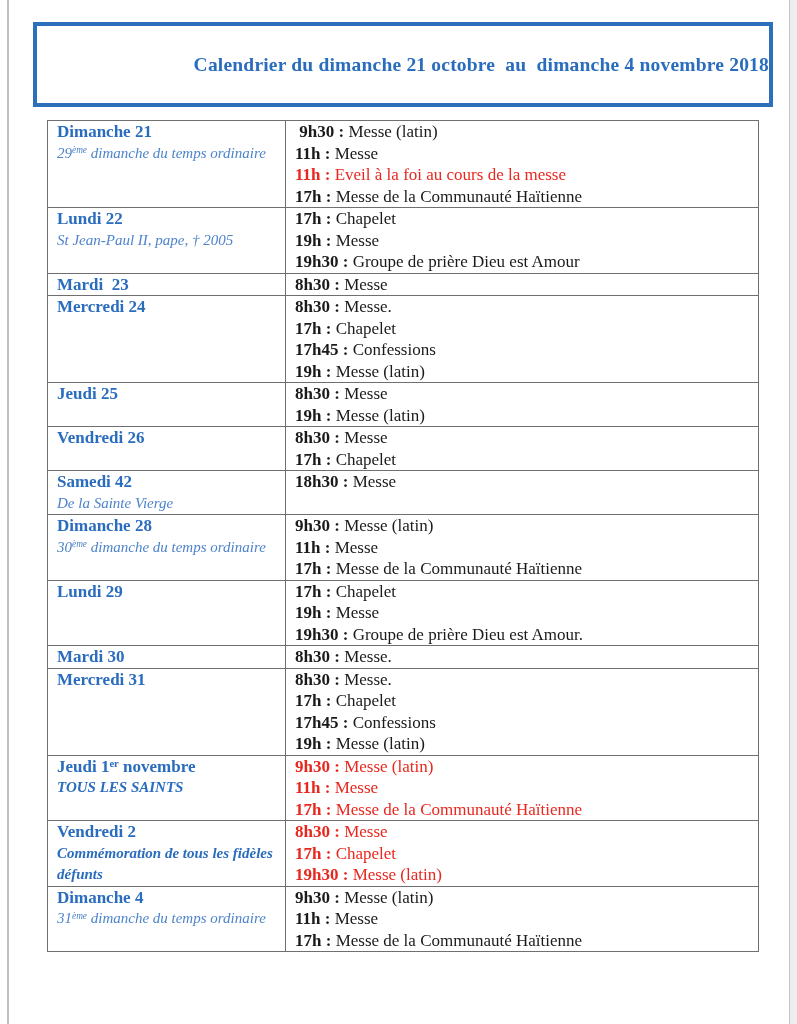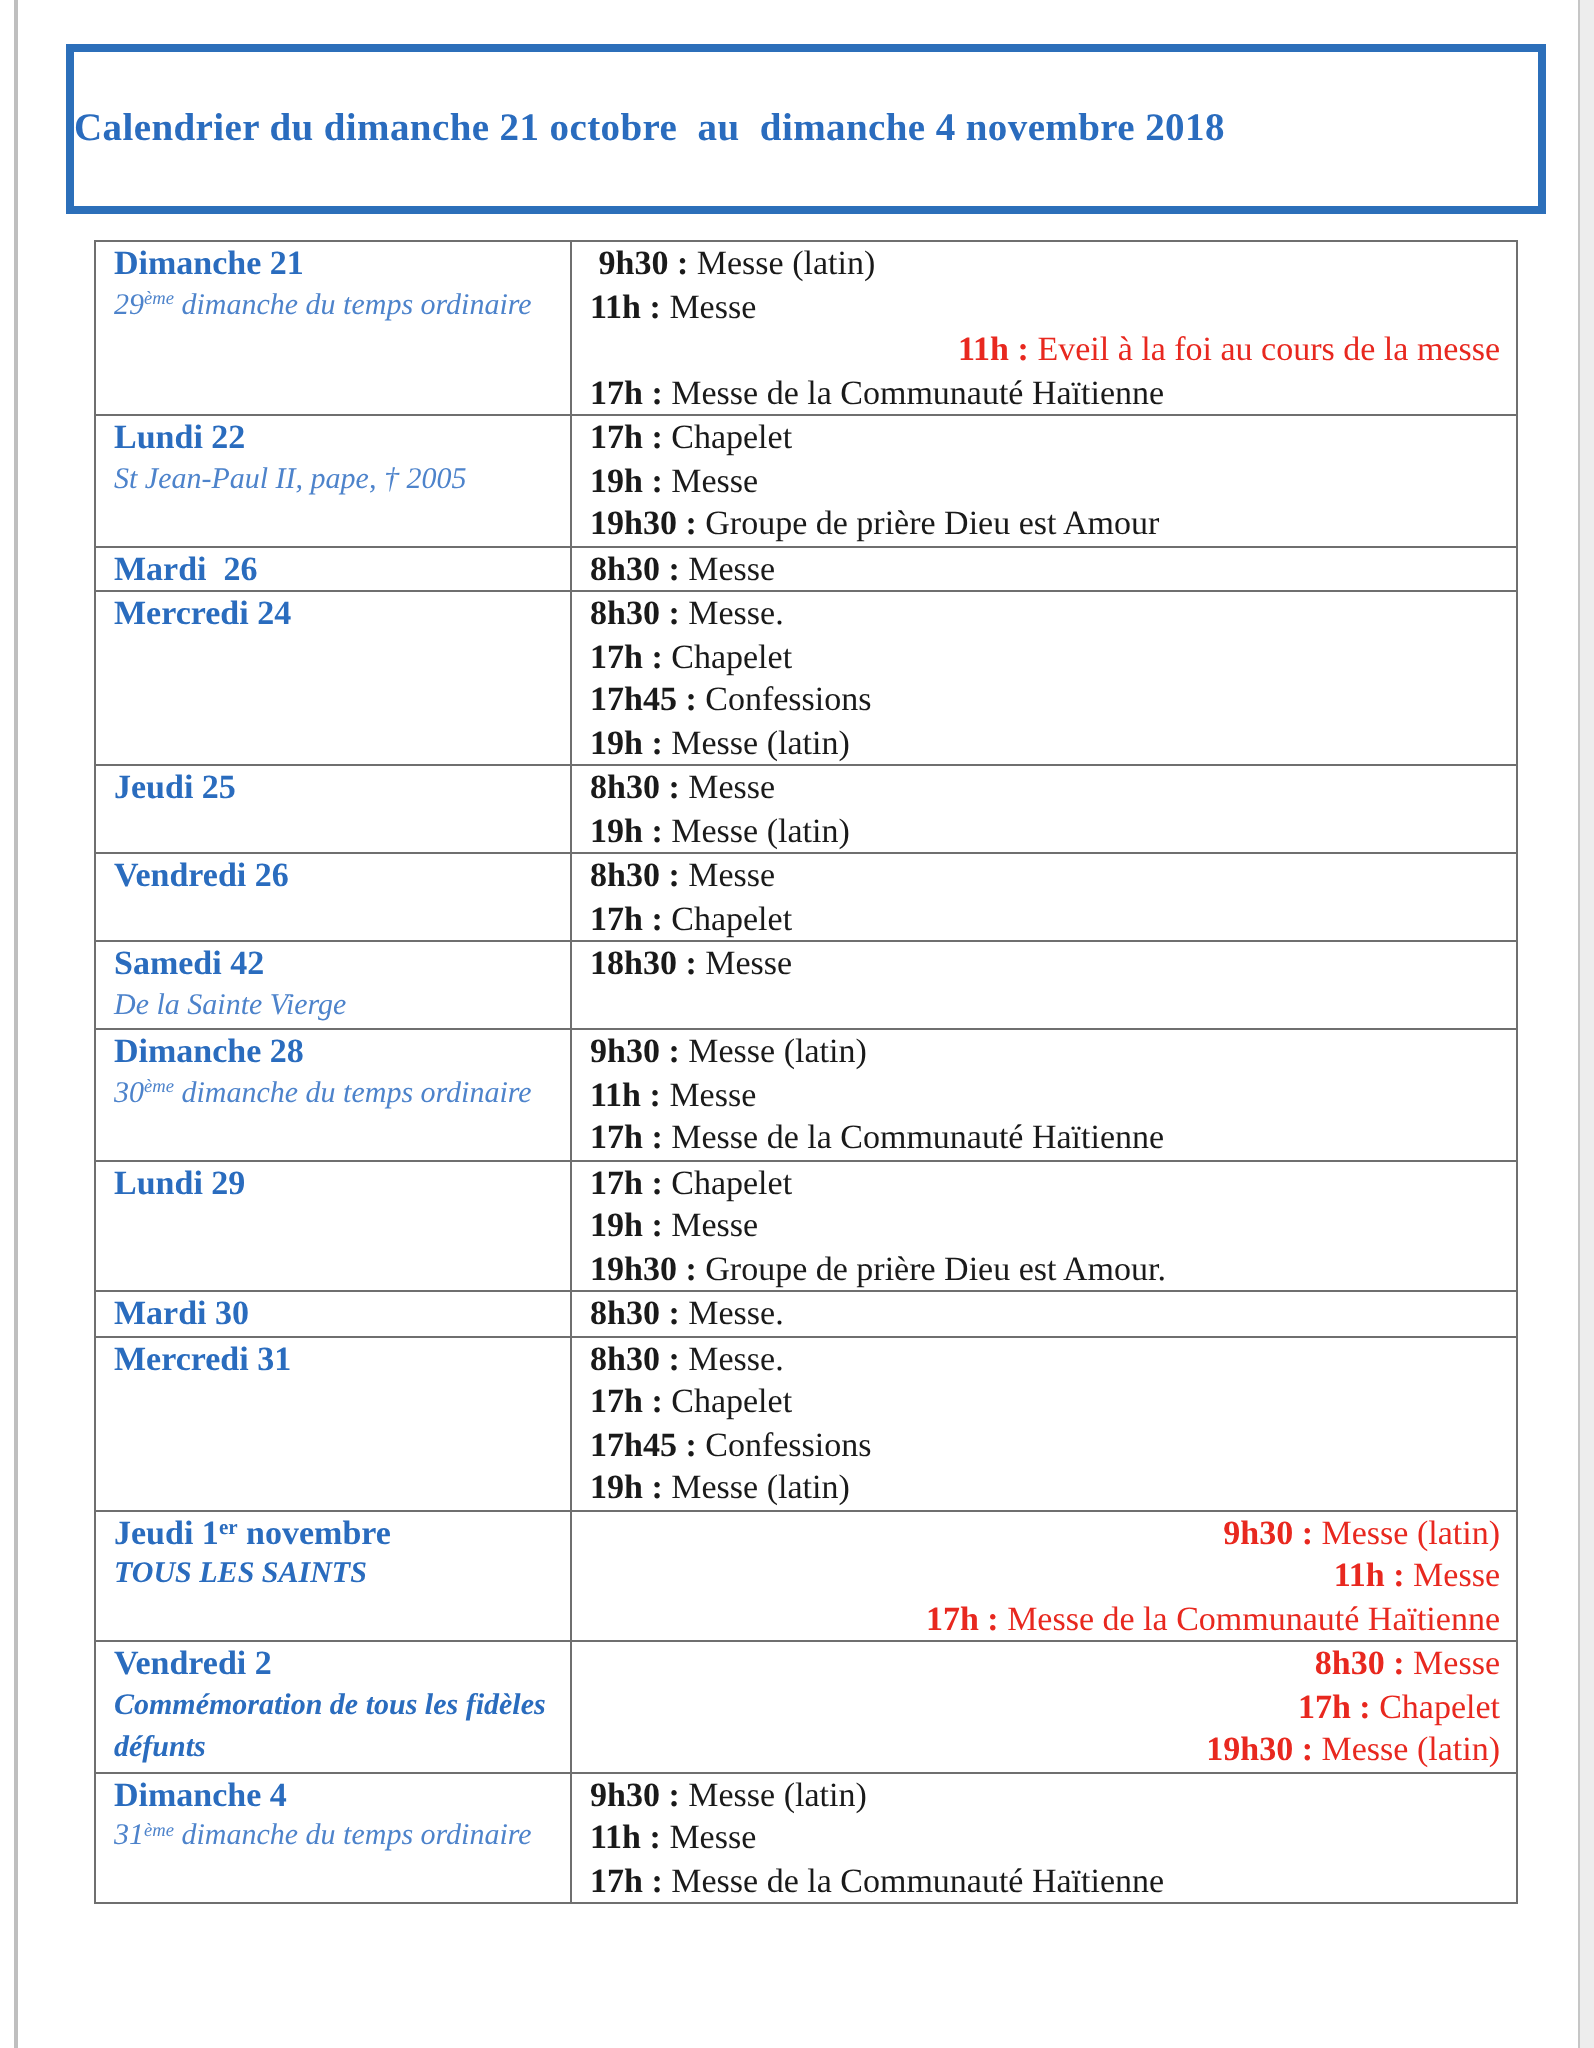--- a/index.html
+++ b/index.html
@@ -36,21 +36,21 @@
     background: #ededed;
     border-left: 1px solid #c6c6c6;
   }
   .title-box {
     position: absolute;
     left: 33px; top: 22px;
     width: 740px; height: 85px;
     border: 4px solid var(--accent-blue);
     display: flex;
     align-items: center;
-    justify-content: flex-start;
+    justify-content: flex-end;
   }
   .title {
     margin: 0;
     font-size: 19.5px;
     font-weight: bold;
     color: var(--day-blue);
     white-space: pre-wrap;
     letter-spacing: 0.2px;
   }
   table.cal {
@@ -84,21 +84,21 @@
     color: var(--day-blue);
   }
   sup {
     font-size: 0.62em;
     line-height: 0;
     vertical-align: baseline;
     position: relative;
     top: -0.45em;
   }
   .ev-line { color: var(--text-black); }
-  .ev-line.red { color: var(--event-red); text-align: right; }
+  .ev-line.red { color: var(--event-red); }
   .ev-time {
     font-weight: bold;
     white-space: pre-wrap;
   }
 </style>
 </head>
 <body>
 
 <div class="page">
   <div class="page-edge-left"></div>
@@ -130,21 +130,21 @@
     </td>
     <td class="ev-cell">
             <div class="ev-line"><span class="ev-time">17h : </span><span class="ev-label">Chapelet</span></div>
             <div class="ev-line"><span class="ev-time">19h : </span><span class="ev-label">Messe</span></div>
             <div class="ev-line"><span class="ev-time">19h30 : </span><span class="ev-label">Groupe de prière Dieu est Amour</span></div>
           </td>
   </tr>
 
   <tr>
     <td class="day-cell">
-      <div class="day-name"><span>Mardi  26</span></div>
+      <div class="day-name"><span>Mardi  23</span></div>
 
     </td>
     <td class="ev-cell">
             <div class="ev-line"><span class="ev-time">8h30 : </span><span class="ev-label">Messe</span></div>
           </td>
   </tr>
 
   <tr>
     <td class="day-cell">
       <div class="day-name"><span>Mercredi 24</span></div>

